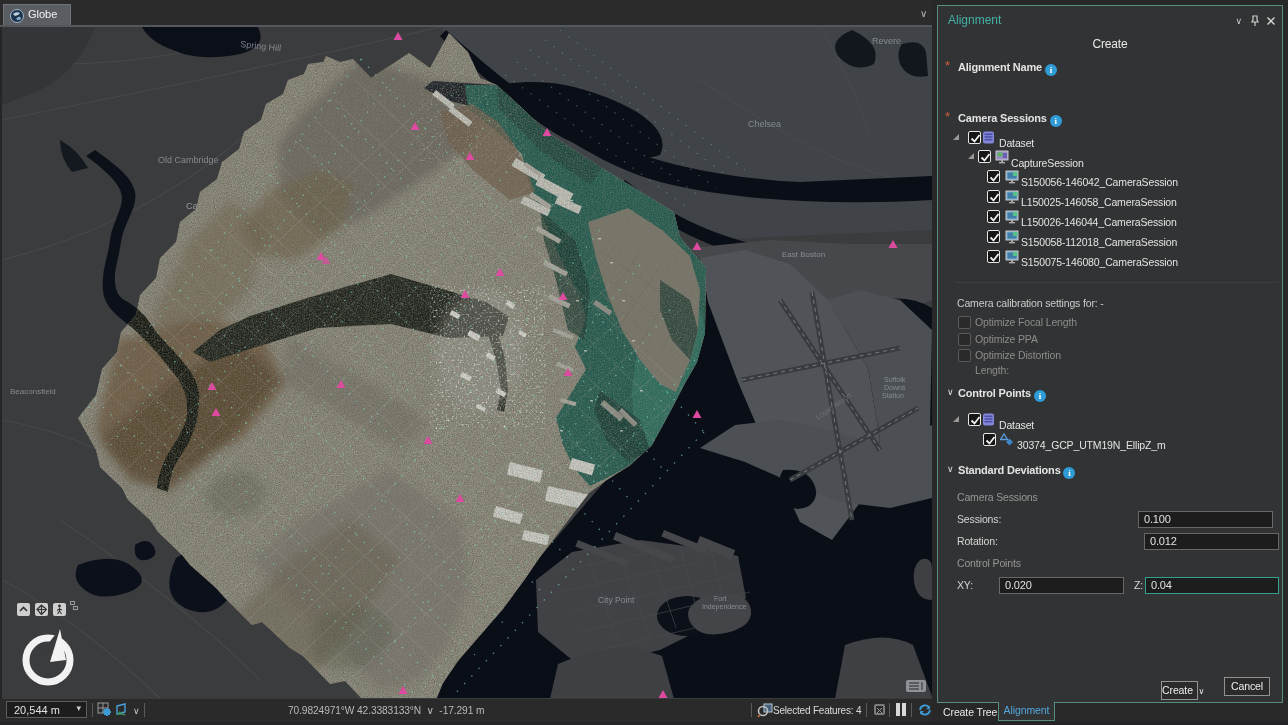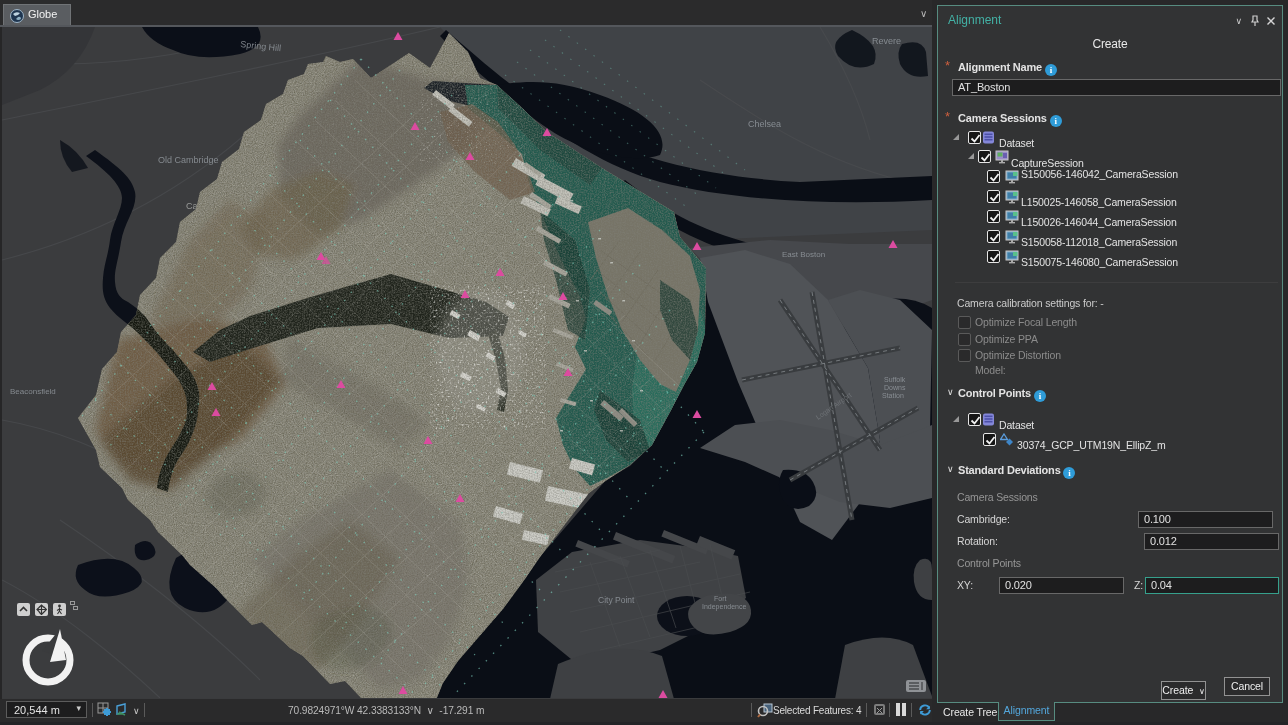--- a/index.html
+++ b/index.html
@@ -400,21 +400,20 @@
         <path d="M3 1 h4 v4 l1 2 h-6 l1 -2 Z" fill="none" stroke="#cfcfcf" stroke-width="1.2"></path>
         <line x1="5" y1="7" x2="5" y2="11" stroke="#cfcfcf" stroke-width="1.2"></line>
       </svg>
     <svg style="position:absolute;right:6px;top:10px" width="10" height="10" viewBox="0 0 10 10">
         <path d="M1.5 1.5 L8.5 8.5 M8.5 1.5 L1.5 8.5" stroke="#d5d5d5" stroke-width="1.4"></path>
       </svg>
     <div class="ptxt" style="left:0;top:31px;width:344px;text-align:center;font-size:12px;color:#e8e8e8">Create</div>
 
     <div class="ptxt red" style="left:7px;top:52px;font-size:13px">*</div>
     <div class="ptxt bold" style="left:20px;top:55px;font-size:11px">Alignment Name <span class="info">i</span></div>
-    <div class="tinput" style="left:14px;top:73px;width:329px;height:17px">AT_Boston</div>
 
     <div class="ptxt red" style="left:7px;top:103px;font-size:13px">*</div>
     <div class="ptxt bold" style="left:20px;top:106px;font-size:11px">Camera Sessions <span class="info">i</span></div>
 
     <div class="tri" style="left:15px;top:128px;border-left:6px solid transparent;border-bottom:6px solid #989898;"></div>
     <div class="chk" style="left:30px;top:125px">
         <svg width="13" height="13">
           <path d="M2.5 6.5 l3 3 l5 -6.5" stroke="#f0f0f0" stroke-width="1.8" fill="none"></path>
         </svg>
       </div>
@@ -446,21 +445,21 @@
           <path d="M2.5 6.5 l3 3 l5 -6.5" stroke="#f0f0f0" stroke-width="1.8" fill="none"></path>
         </svg>
       </div>
     <svg style="position:absolute;left:67px;top:164px" width="14" height="14" viewBox="0 0 14 14">
         <rect x="1" y="1" width="12" height="9" fill="#7aa8c8" stroke="#c8c8c8" stroke-width="1"></rect>
         <rect x="2.5" y="2.5" width="9" height="6" fill="#3e7ea8"></rect>
         <rect x="8" y="2" width="4.5" height="4" fill="#58c08a"></rect>
         <rect x="6" y="10" width="2" height="2" fill="#aaaaaa"></rect>
         <rect x="4" y="12" width="6" height="1.4" fill="#aaaaaa"></rect>
       </svg>
-    <div class="ptxt" style="left:83px;top:162px">S150056-146042_CameraSession</div>
+    <div class="ptxt" style="left:83px;top:170px">S150056-146042_CameraSession</div>
 
     <div class="chk" style="left:49px;top:184px">
         <svg width="13" height="13">
           <path d="M2.5 6.5 l3 3 l5 -6.5" stroke="#f0f0f0" stroke-width="1.8" fill="none"></path>
         </svg>
       </div>
     <svg style="position:absolute;left:67px;top:184px" width="14" height="14" viewBox="0 0 14 14">
         <rect x="1" y="1" width="12" height="9" fill="#7aa8c8" stroke="#c8c8c8" stroke-width="1"></rect>
         <rect x="2.5" y="2.5" width="9" height="6" fill="#3e7ea8"></rect>
         <rect x="8" y="2" width="4.5" height="4" fill="#58c08a"></rect>
@@ -512,21 +511,21 @@
     <div class="ptxt" style="left:83px;top:250px">S150075-146080_CameraSession</div>
 
     <div class="sepln" style="top:276px"></div>
     <div class="ptxt" style="left:19px;top:291px;color:#cbcbcb">Camera calibration settings for: -</div>
     <div class="chkd" style="left:20px;top:310px"></div>
     <div class="ptxt dgray" style="left:37px;top:310px">Optimize Focal Length</div>
     <div class="chkd" style="left:20px;top:327px"></div>
     <div class="ptxt dgray" style="left:37px;top:327px">Optimize PPA</div>
     <div class="chkd" style="left:20px;top:343px"></div>
     <div class="ptxt dgray" style="left:37px;top:343px">Optimize Distortion</div>
-    <div class="ptxt dgray" style="left:37px;top:358px">Model:</div>
+    <div class="ptxt dgray" style="left:37px;top:358px">Length:</div>
 
     <div class="chev" style="left:9px;top:381px">∨</div>
     <div class="ptxt bold" style="left:20px;top:381px;font-size:11px">Control Points <span class="info">i</span></div>
 
     <div class="tri" style="left:15px;top:410px;border-left:6px solid transparent;border-bottom:6px solid #989898;"></div>
     <div class="chk" style="left:30px;top:407px">
         <svg width="13" height="13">
           <path d="M2.5 6.5 l3 3 l5 -6.5" stroke="#f0f0f0" stroke-width="1.8" fill="none"></path>
         </svg>
       </div>
@@ -546,31 +545,31 @@
     <svg style="position:absolute;left:62px;top:427px" width="14" height="14" viewBox="0 0 14 14">
         <path d="M4 1 L7.5 6.5 L0.5 6.5 Z" fill="none" stroke="#5a9ddd" stroke-width="1.3"></path>
         <path d="M9.5 5.5 L13 9 L9.5 12.5 L6 9 Z" fill="#3e86c8"></path>
       </svg>
     <div class="ptxt" style="left:79px;top:433px">30374_GCP_UTM19N_EllipZ_m</div>
 
     <div class="chev" style="left:9px;top:458px">∨</div>
     <div class="ptxt bold" style="left:20px;top:458px;font-size:11px">Standard Deviations <span class="info">i</span></div>
 
     <div class="ptxt gray" style="left:19px;top:485px">Camera Sessions</div>
-    <div class="ptxt" style="left:19px;top:507px;color:#d5d5d5">Cambridge:</div>
+    <div class="ptxt" style="left:19px;top:507px;color:#d5d5d5">Sessions:</div>
     <div class="tinput" style="left:200px;top:505px;width:135px;height:17px">0.100</div>
     <div class="ptxt" style="left:19px;top:529px;color:#d5d5d5">Rotation:</div>
     <div class="tinput" style="left:206px;top:527px;width:135px;height:17px">0.012</div>
     <div class="ptxt gray" style="left:19px;top:551px">Control Points</div>
     <div class="ptxt" style="left:19px;top:573px;color:#d5d5d5">XY:</div>
     <div class="tinput" style="left:61px;top:571px;width:125px;height:17px">0.020</div>
     <div class="ptxt" style="left:196px;top:573px;color:#d5d5d5">Z:</div>
     <div class="tinput" style="left:207px;top:571px;width:134px;height:17px;border-color:#36a08c">0.04</div>
 
-    <div class="btn" style="left:223px;top:675px;width:45px">Create&nbsp;&nbsp;<span style="font-size:8px">∨</span></div>
+    <div class="btn" style="left:223px;top:675px;width:37px">Create&nbsp;&nbsp;<span style="font-size:8px">∨</span></div>
     <div class="btn" style="left:286px;top:671px;width:46px">Cancel</div>
   </div>
 
   <div id="ptabs">
     <div id="ptab1">Create Tree</div>
     <div id="ptab2">Alignment</div>
   </div>
 </div>
 <div style="position:absolute;left:0;top:722px;width:1288px;height:3px;background:#242427"></div>
 

